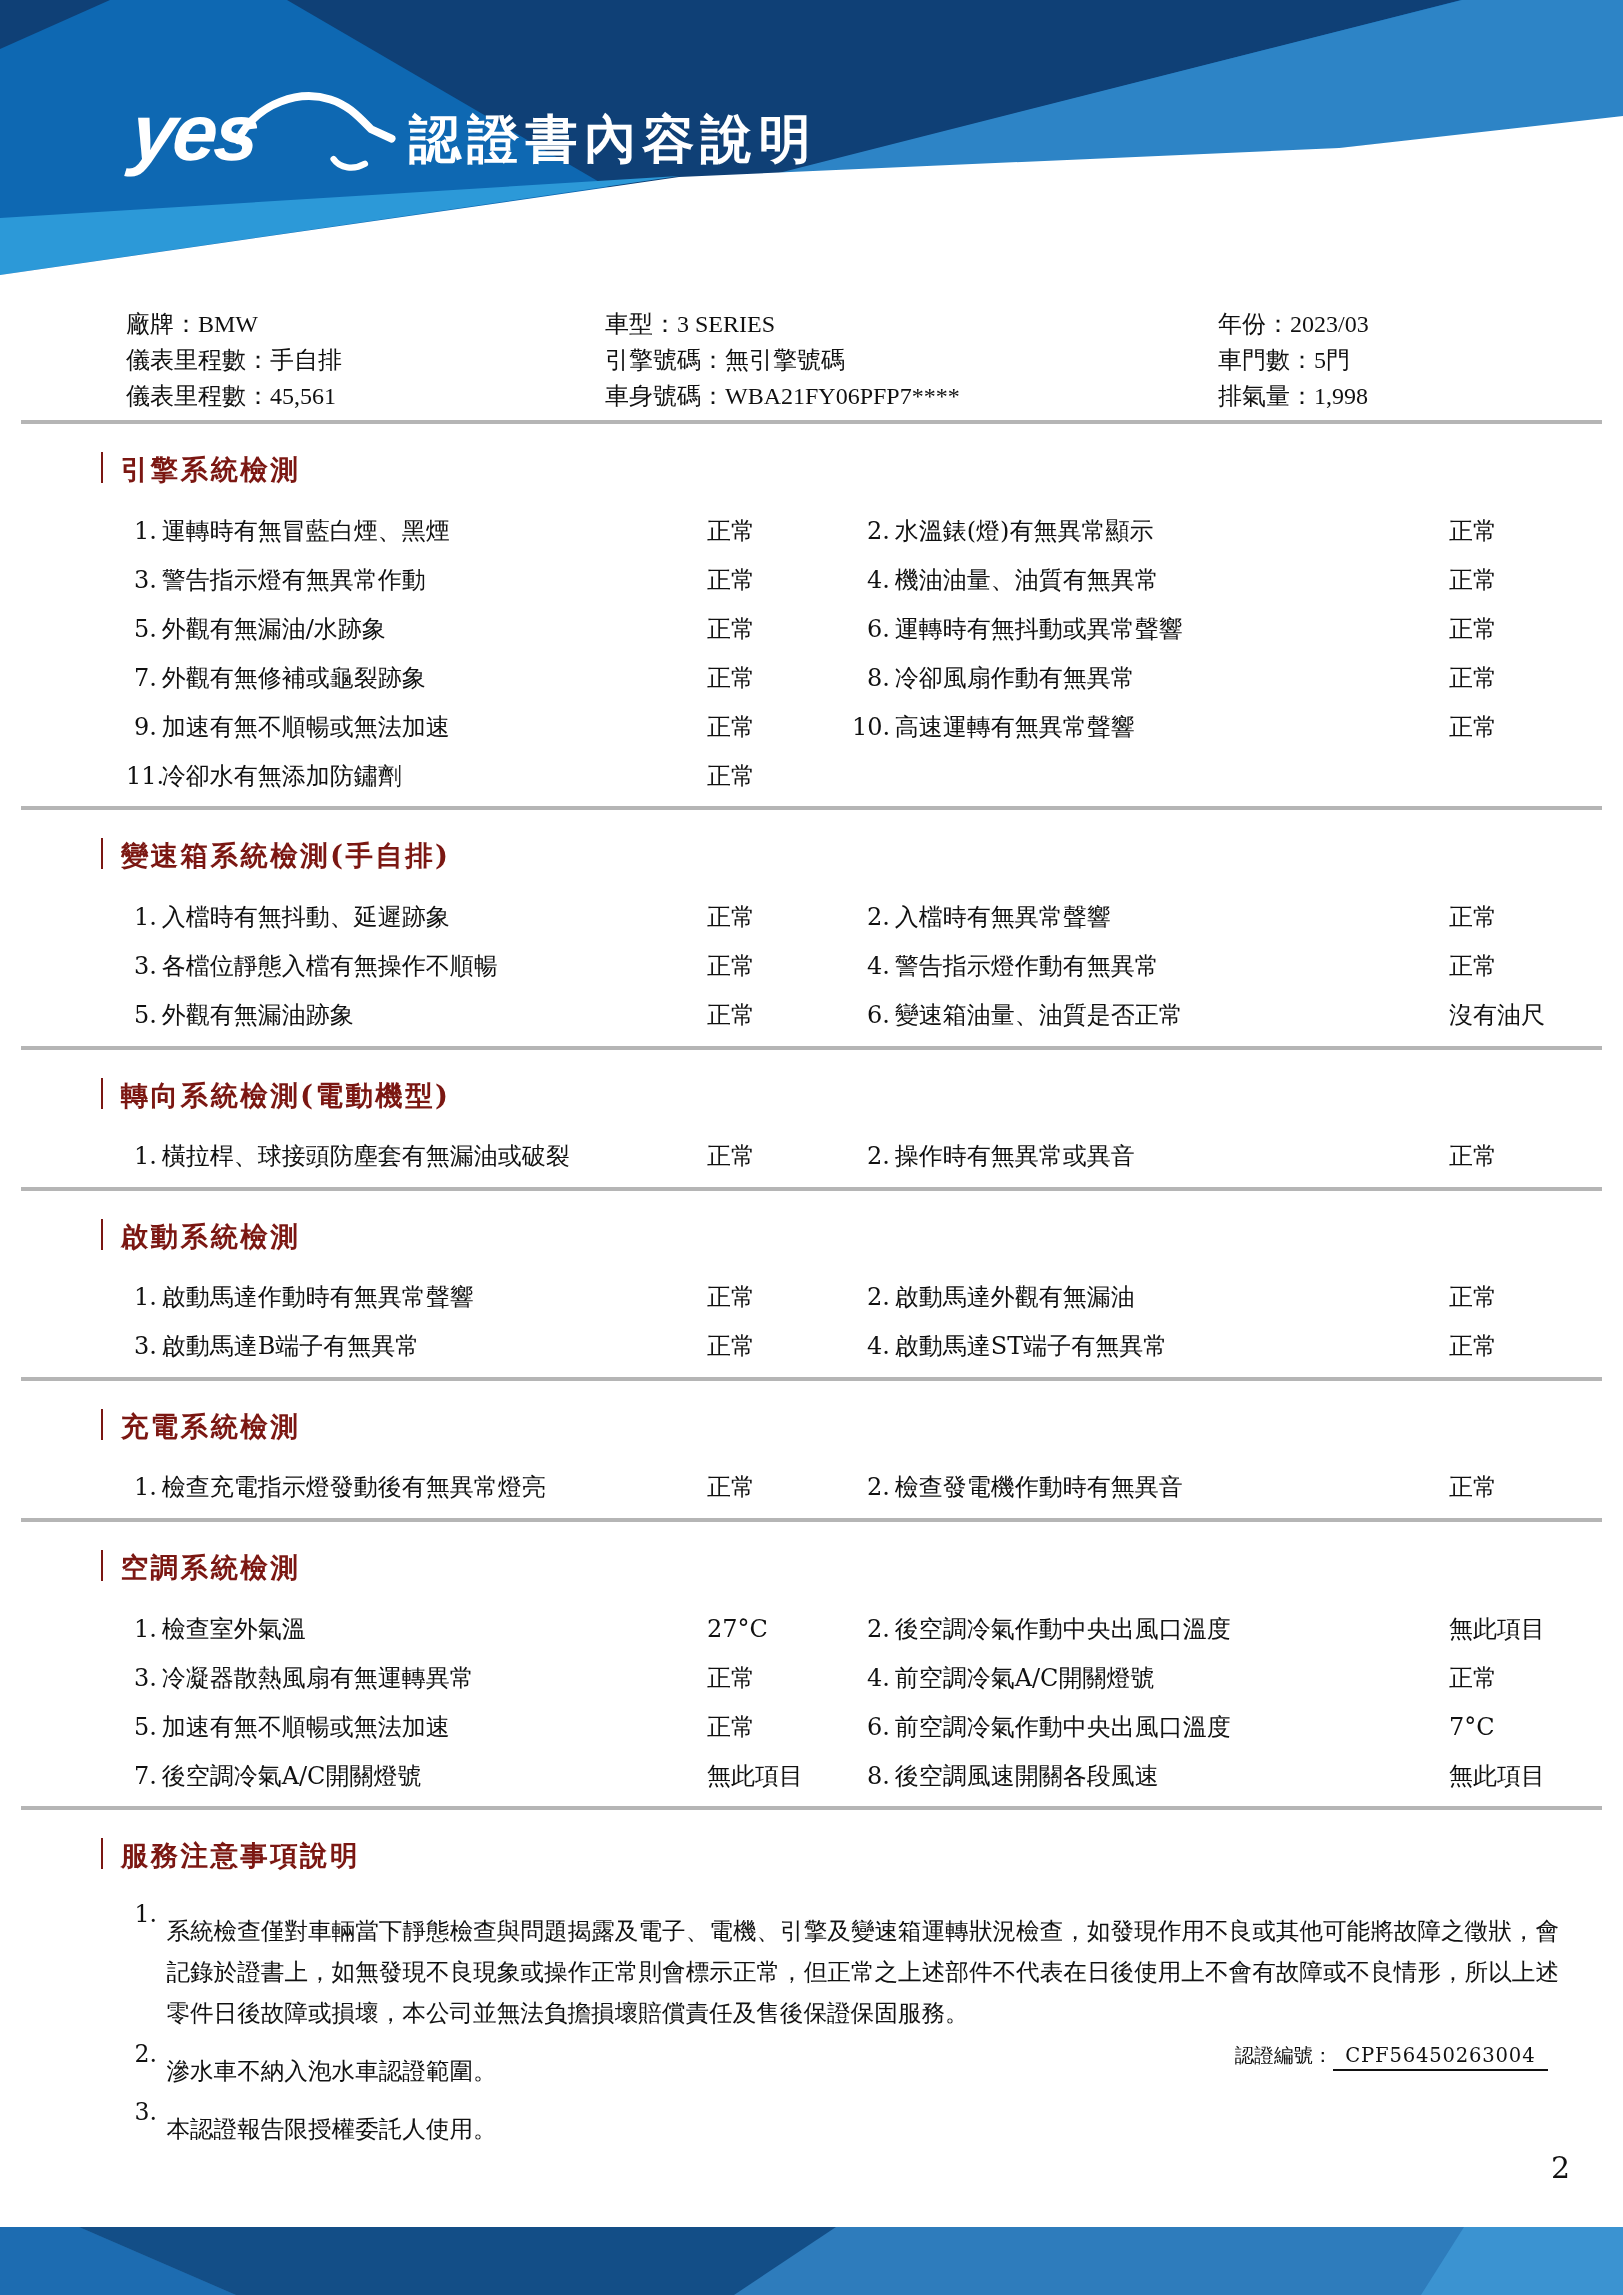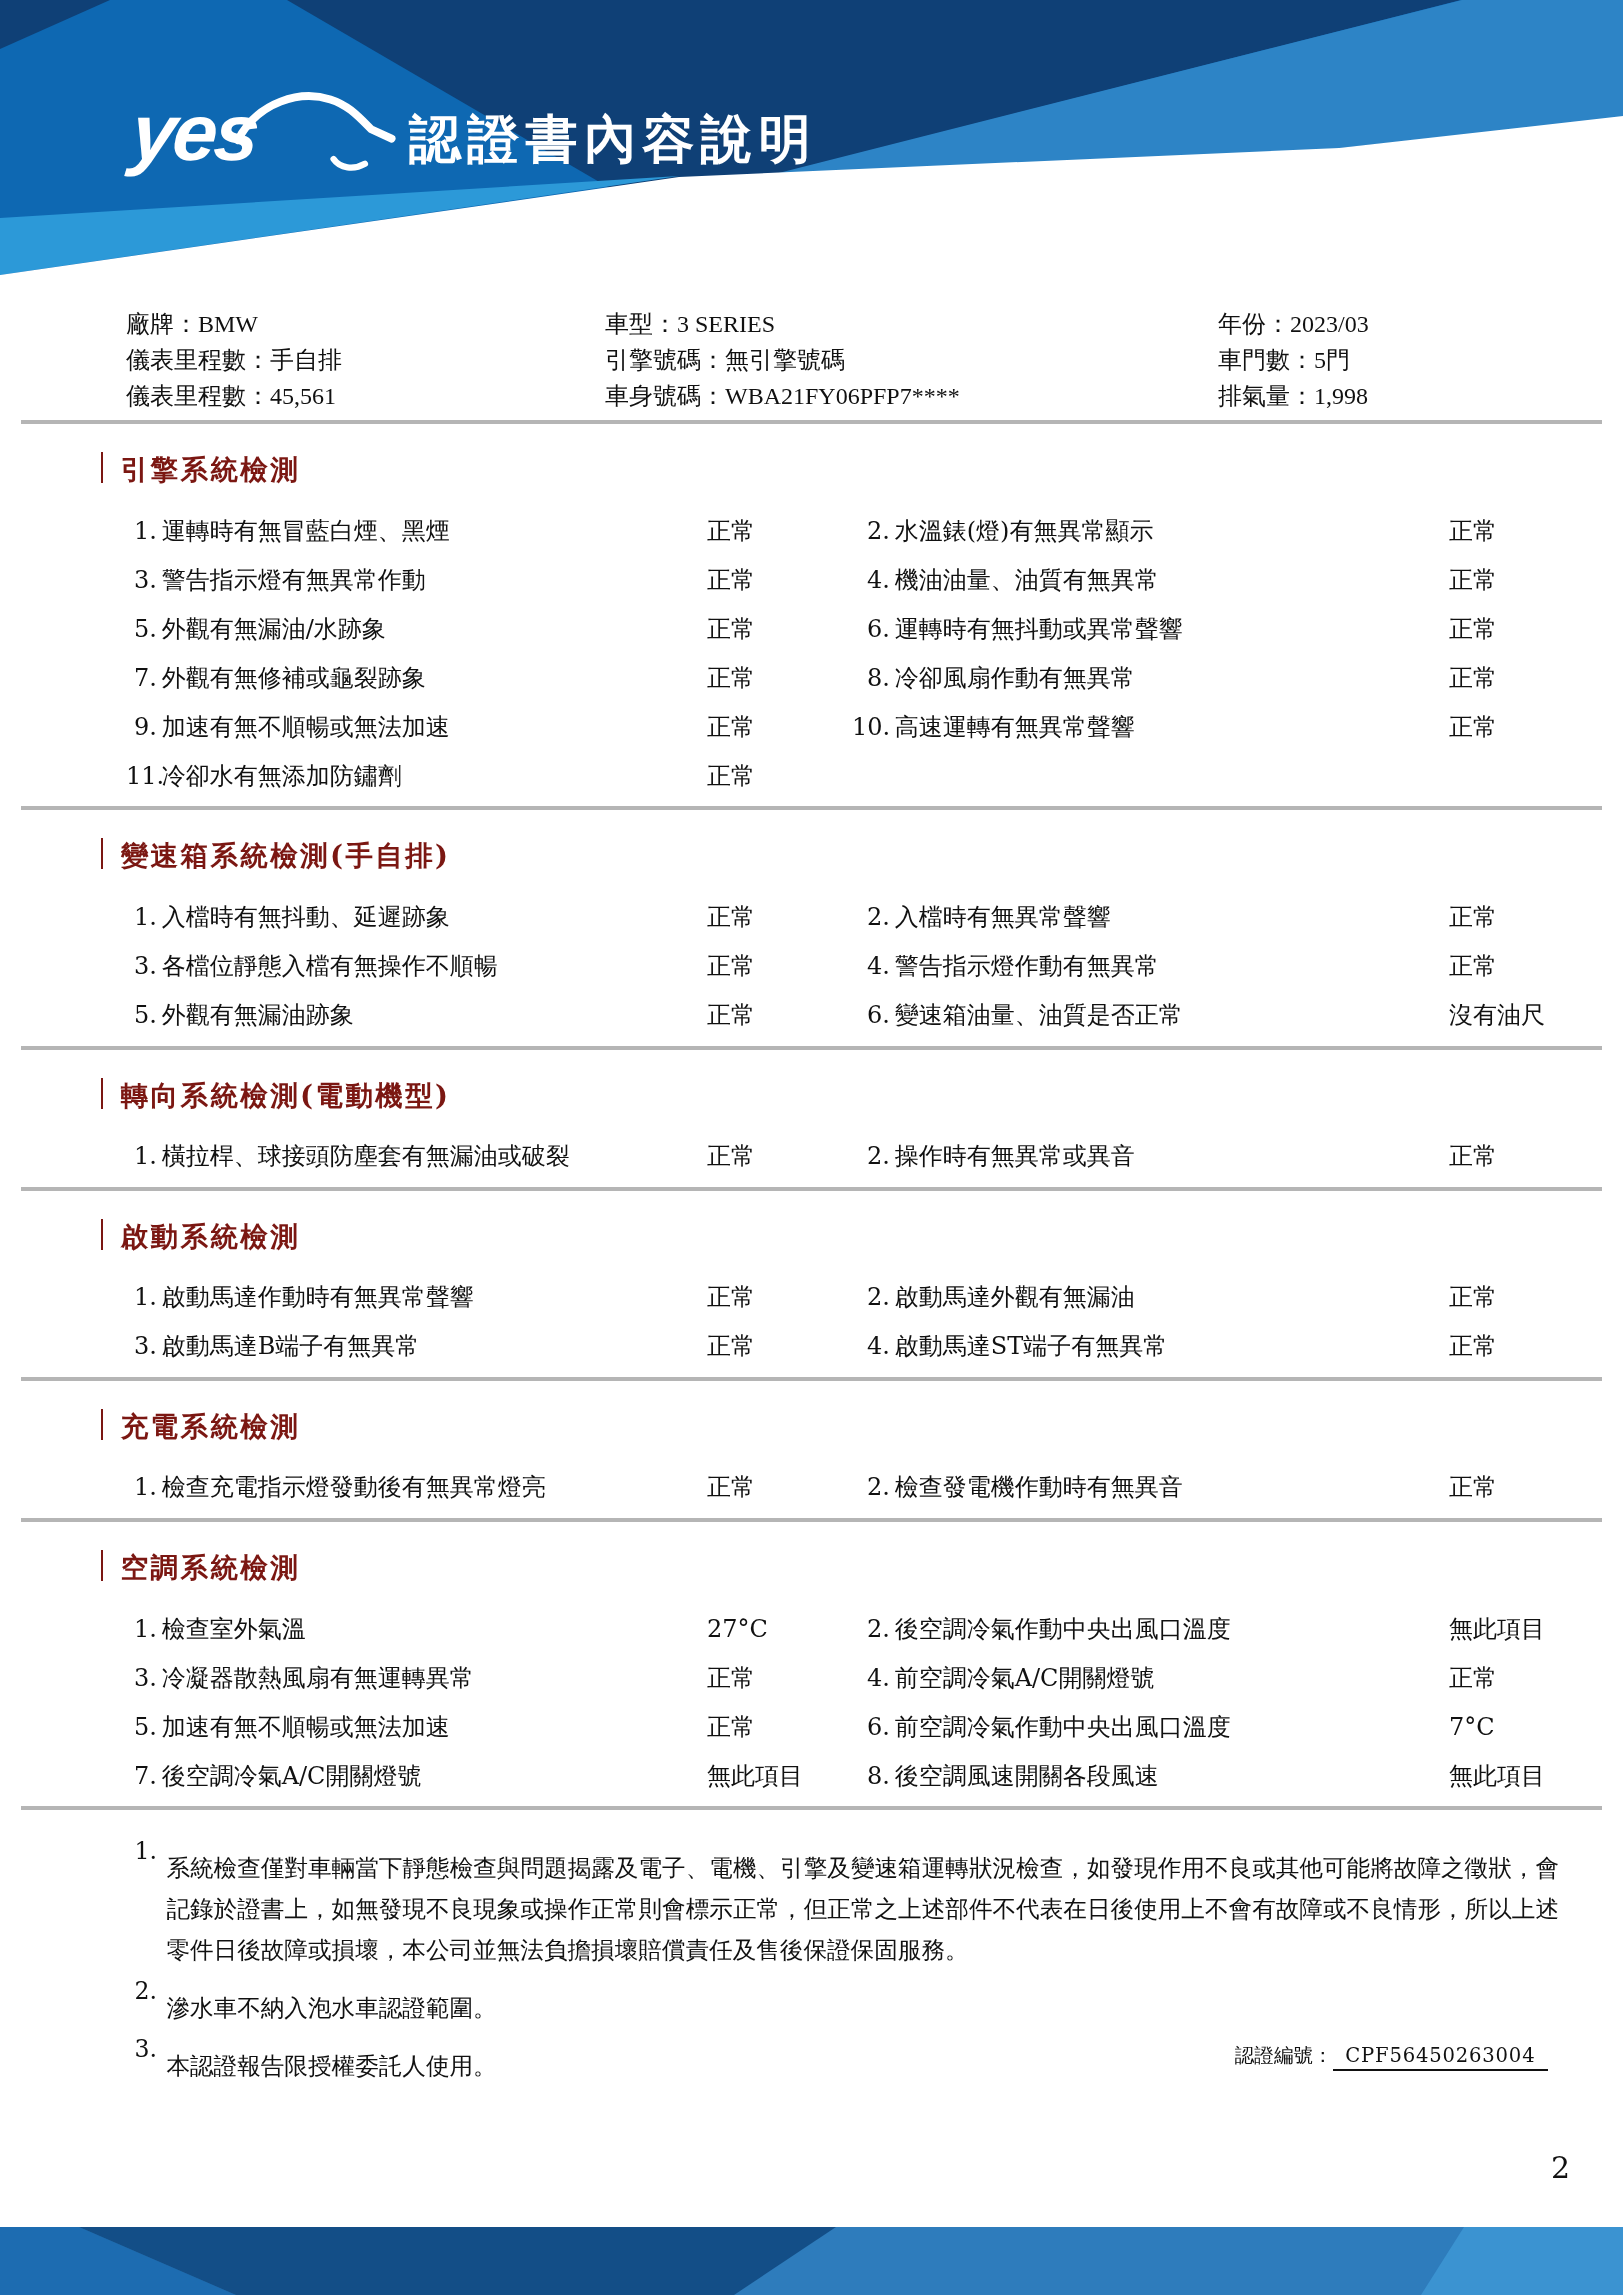--- a/index.html
+++ b/index.html
@@ -382,20 +382,24 @@
       <span class="label">後空調風速開關各段風速</span>
       <span class="status">無此項目</span>
     </div>
   </div>
 </div>
     <div class="divider"></div>
   </section>
 </main>
 
 <section>
+  <div class="sec-head">
+    <span class="sec-bar"></span>
+    <h2 class="sec-title">服務注意事項說明</h2>
+  </div>
   <div class="notes-list" id="notes-list">
   <div class="note-row">
     <span class="note-num">1.</span>
     <div class="note-text">系統檢查僅對車輛當下靜態檢查與問題揭露及電子、電機、引擎及變速箱運轉狀況檢查，如發現作用不良或其他可能將故障之徵狀，會記錄於證書上，如無發現不良現象或操作正常則會標示正常，但正常之上述部件不代表在日後使用上不會有故障或不良情形，所以上述零件日後故障或損壞，本公司並無法負擔損壞賠償責任及售後保證保固服務。</div>
   </div>
 
   <div class="note-row">
     <span class="note-num">2.</span>
     <div class="note-text">滲水車不納入泡水車認證範圍。</div>
   </div>

